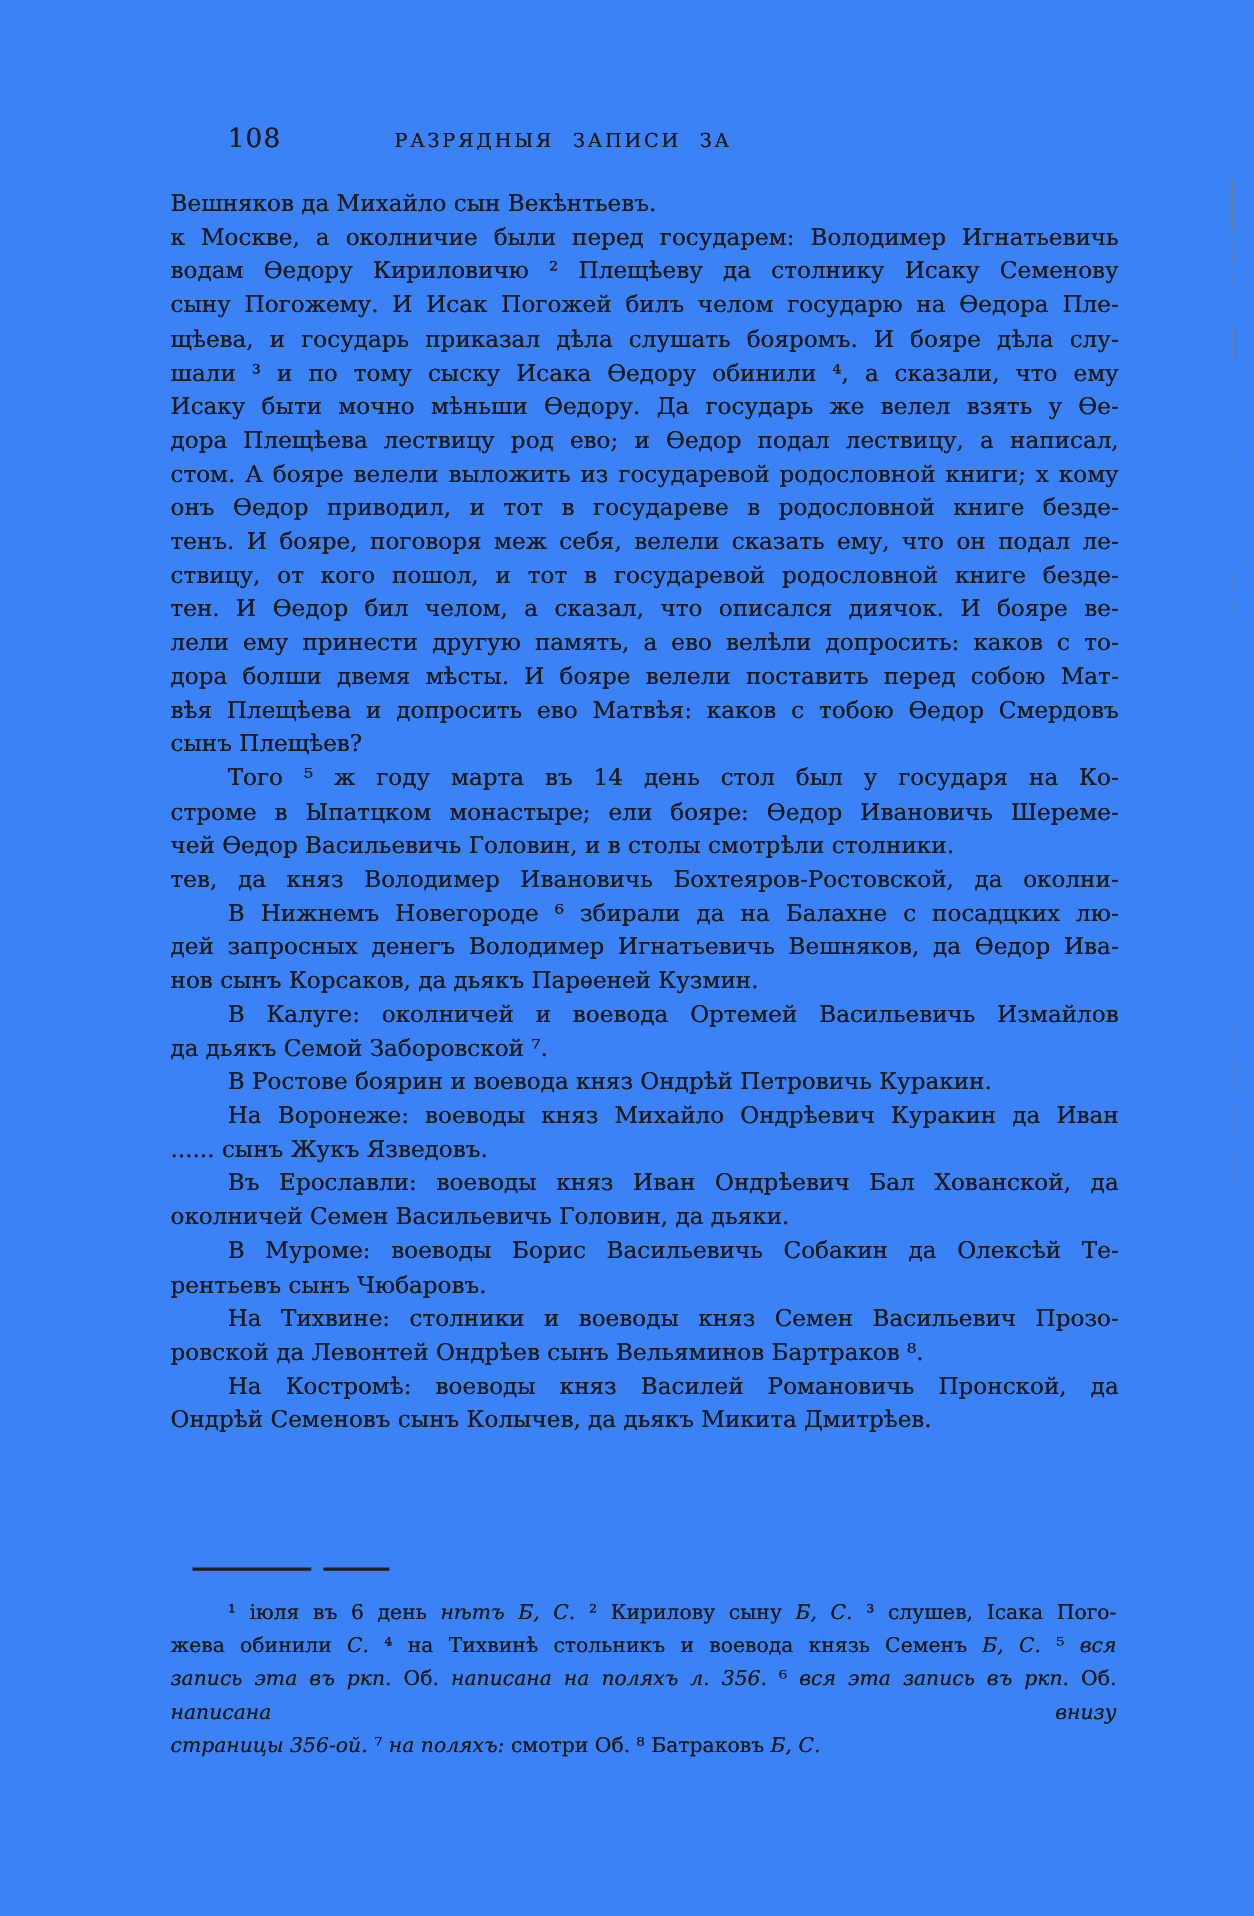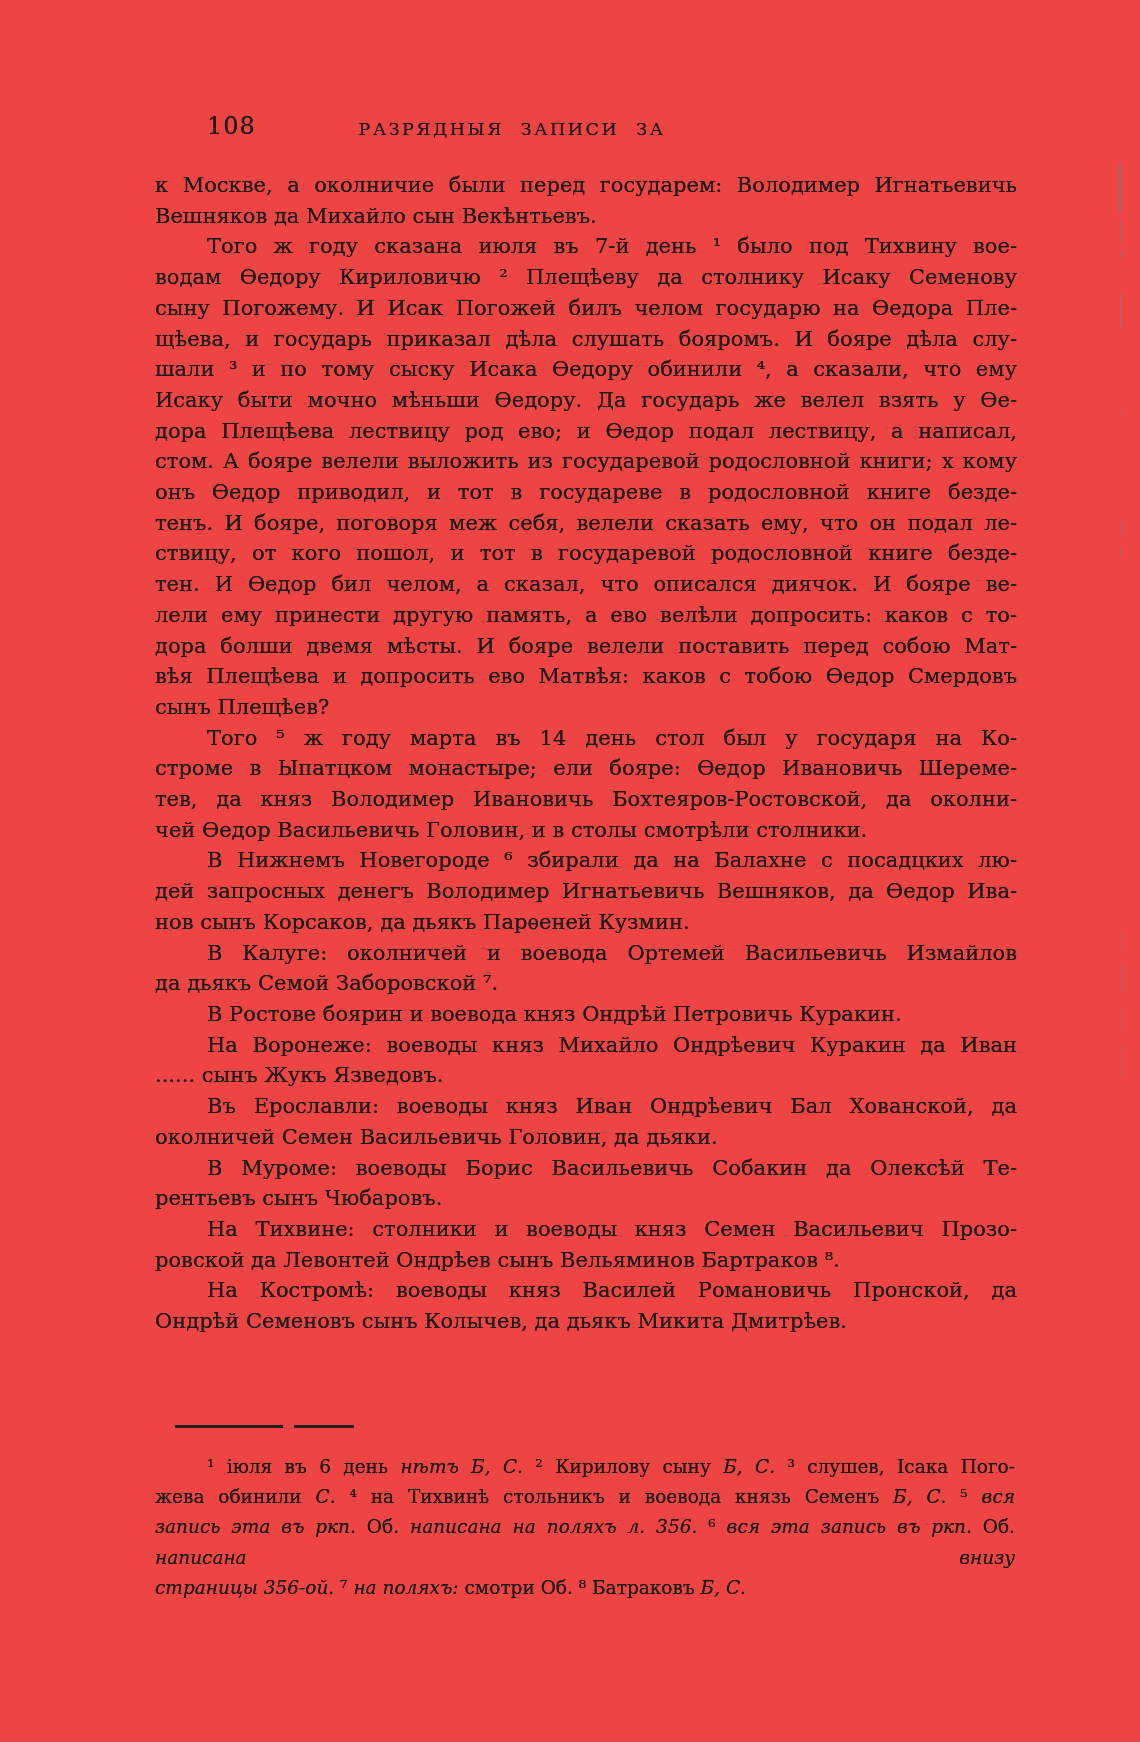--- a/index.html
+++ b/index.html
@@ -1,20 +1,20 @@
 <!DOCTYPE html>
 <html><head>
 <meta charset="utf-8">
 <style>
   html,body{margin:0;padding:0;background:#e8e8e8;}
   .page{
     position:relative;
     width:1140px;height:1742px;
     margin:0 auto;
-    background:#ef4444;
+    background:#3b82f6;
     overflow:hidden;
     font-family:"DejaVu Serif","DejaVu Sans",serif;
     color:#1e1c1a;
   }
   
   .pagenum{
     position:absolute;left:207px;top:112px;
     font-size:24px;letter-spacing:1px;
     text-shadow:0 0 0.5px currentColor;
   }
@@ -75,42 +75,41 @@
 </style>
 </head>
 <body>
 
 <div class="page">
 
   <div class="pagenum">108</div>
   <div class="running-title">РАЗРЯДНЫЯ ЗАПИСИ ЗА</div>
 
   <div class="body-text">
+      <div class="line end">Вешняков да Михайло сын Векѣнтьевъ.</div>
       <div class="line">к Москве, а околничие были перед государем: Володимер Игнатьевичь</div>
-      <div class="line end">Вешняков да Михайло сын Векѣнтьевъ.</div>
-      <div class="line indent">Того ж году сказана июля въ 7-й день ¹ было под Тихвину вое-</div>
       <div class="line">водам Ѳедору Кириловичю ² Плещѣеву да столнику Исаку Семенову</div>
       <div class="line">сыну Погожему. И Исак Погожей билъ челом государю на Ѳедора Пле-</div>
       <div class="line">щѣева, и государь приказал дѣла слушать бояромъ. И бояре дѣла слу-</div>
       <div class="line">шали ³ и по тому сыску Исака Ѳедору обинили ⁴, а сказали, что ему</div>
       <div class="line">Исаку быти мочно мѣньши Ѳедору. Да государь же велел взять у Ѳе-</div>
       <div class="line">дора Плещѣева лествицу род ево; и Ѳедор подал лествицу, а написал,</div>
       <div class="line">стом. А бояре велели выложить из государевой родословной книги; х кому</div>
       <div class="line">онъ Ѳедор приводил, и тот в государеве в родословной книге безде-</div>
       <div class="line">тенъ. И бояре, поговоря меж себя, велели сказать ему, что он подал ле-</div>
       <div class="line">ствицу, от кого пошол, и тот в государевой родословной книге безде-</div>
       <div class="line">тен. И Ѳедор бил челом, а сказал, что описался диячок. И бояре ве-</div>
       <div class="line">лели ему принести другую память, а ево велѣли допросить: каков с то-</div>
       <div class="line">дора болши двемя мѣсты. И бояре велели поставить перед собою Мат-</div>
       <div class="line">вѣя Плещѣева и допросить ево Матвѣя: каков с тобою Ѳедор Смердовъ</div>
       <div class="line end">сынъ Плещѣев?</div>
       <div class="line indent">Того ⁵ ж году марта въ 14 день стол был у государя на Ко-</div>
       <div class="line">строме в Ыпатцком монастыре; ели бояре: Ѳедор Ивановичь Шереме-</div>
+      <div class="line end">чей Ѳедор Васильевичь Головин, и в столы смотрѣли столники.</div>
       <div class="line">тев, да княз Володимер Ивановичь Бохтеяров-Ростовской, да околни-</div>
-      <div class="line end">чей Ѳедор Васильевичь Головин, и в столы смотрѣли столники.</div>
       <div class="line indent">В Нижнемъ Новегороде ⁶ збирали да на Балахне с посадцких лю-</div>
       <div class="line">дей запросных денегъ Володимер Игнатьевичь Вешняков, да Ѳедор Ива-</div>
       <div class="line end">нов сынъ Корсаков, да дьякъ Парѳеней Кузмин.</div>
       <div class="line indent">В Калуге: околничей и воевода Ортемей Васильевичь Измайлов</div>
       <div class="line end">да дьякъ Семой Заборовской ⁷.</div>
       <div class="line indent end">В Ростове боярин и воевода княз Ондрѣй Петровичь Куракин.</div>
       <div class="line indent">На Воронеже: воеводы княз Михайло Ондрѣевич Куракин да Иван</div>
       <div class="line end">...... сынъ Жукъ Язведовъ.</div>
       <div class="line indent">Въ Ерославли: воеводы княз Иван Ондрѣевич Бал Хованской, да</div>
       <div class="line end">околничей Семен Васильевичь Головин, да дьяки.</div>

